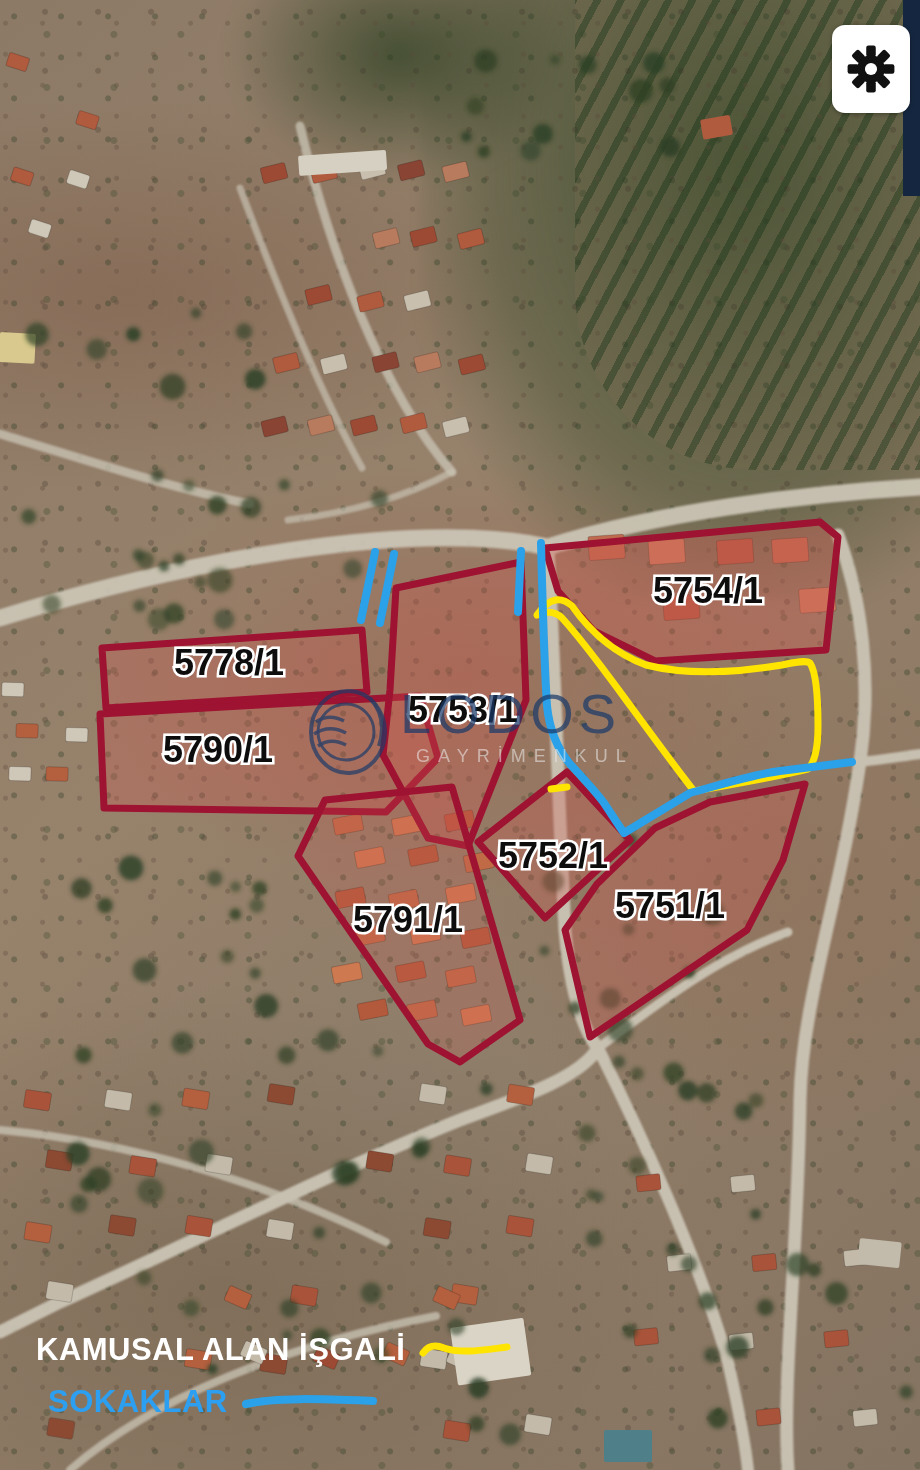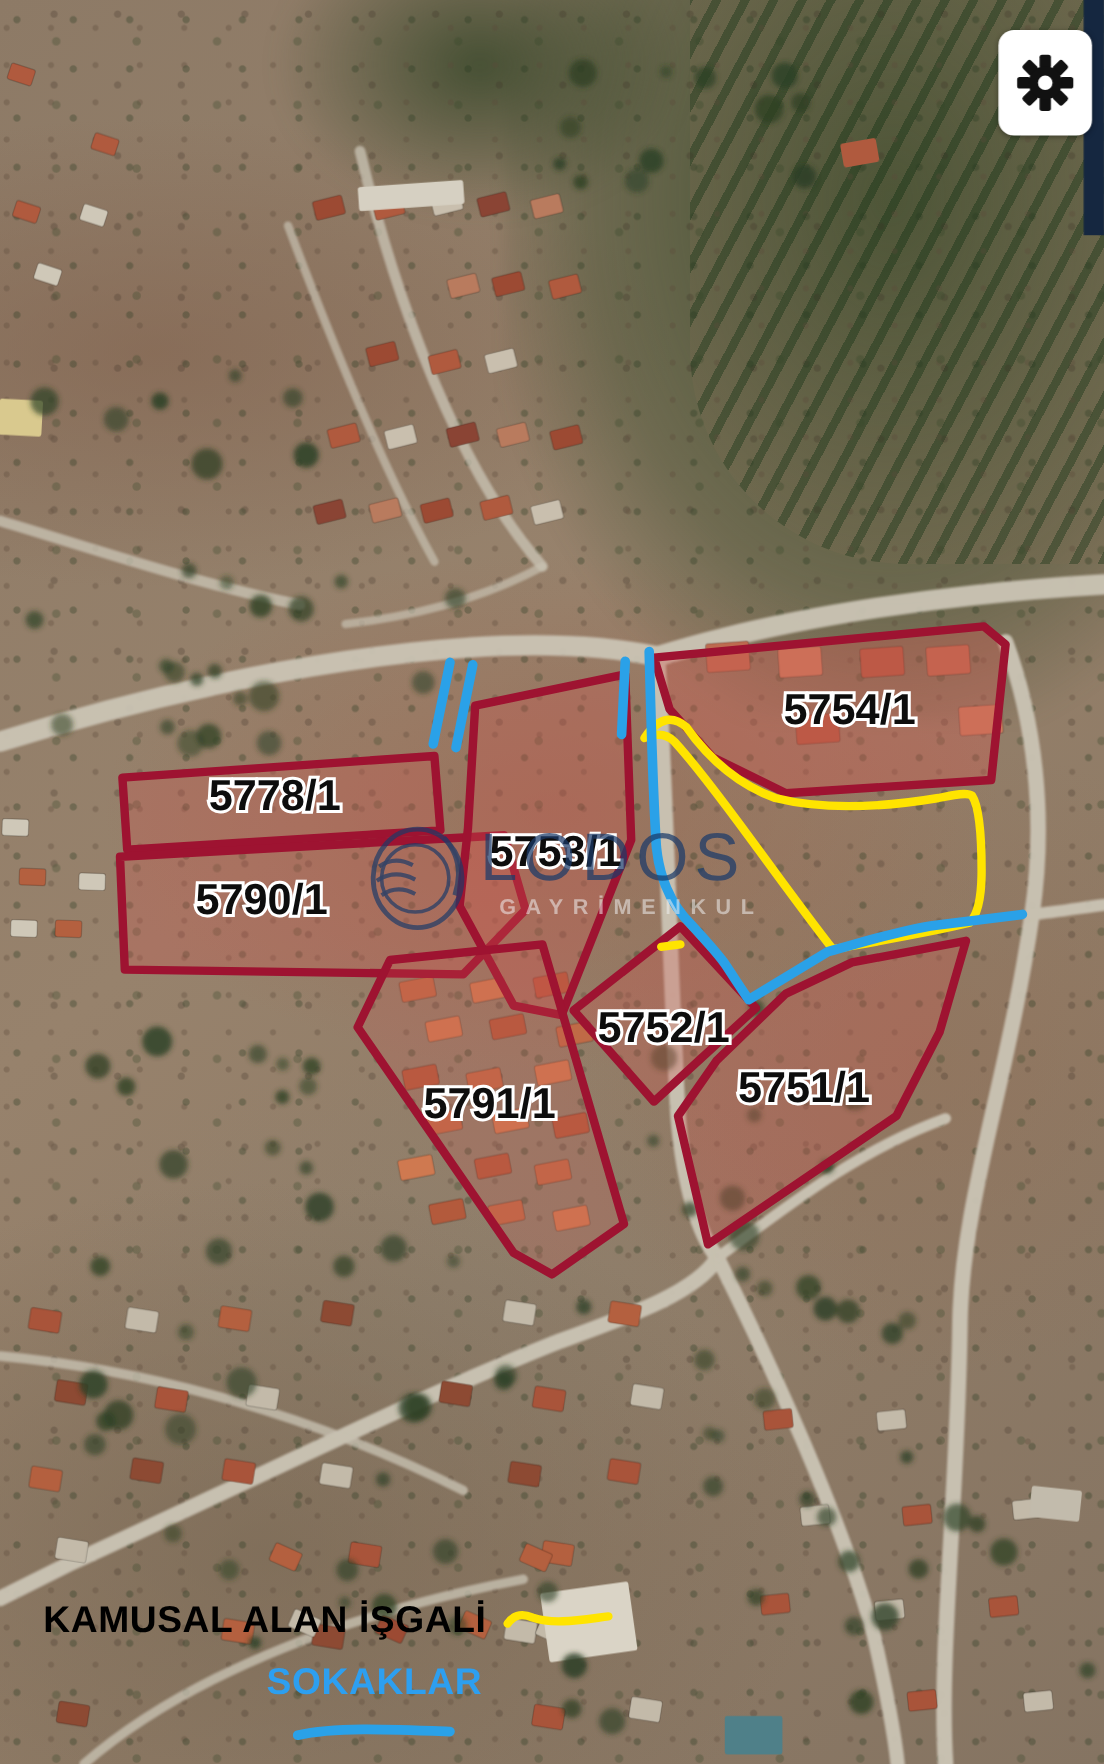--- a/index.html
+++ b/index.html
@@ -26,32 +26,32 @@
     radial-gradient(circle at 70% 65%, rgba(52,70,40,.45) 3px, transparent 4px),
     radial-gradient(circle at 15% 75%, rgba(92,74,58,.5) 2px, transparent 3px),
     radial-gradient(circle at 85% 20%, rgba(60,48,38,.4) 2.5px, transparent 3.5px);
     background-size:47px 41px,67px 53px,37px 31px,53px 59px;}
   .overlay{position:absolute;inset:0;z-index:3;}
   
   .watermark{position:absolute;left:306px;top:686px;z-index:5;display:flex;align-items:flex-start;pointer-events:none;}
   .wm-logo{width:86px;height:92px;opacity:.8;}
   .wm-text{margin-left:8px;}
   .wm-title{font-size:56px;line-height:1;letter-spacing:5px;color:rgba(26,58,105,.72);font-weight:400;}
-  .wm-sub{font-size:18px;letter-spacing:8px;color:rgba(238,238,238,.55);font-weight:700;margin:4px 0 0 16px;}
+  .wm-sub{font-size:18px;letter-spacing:8px;color:rgba(238,238,238,.55);font-weight:400;margin:4px 0 0 16px;}
   
   .edge-strip{position:absolute;left:903px;top:0;width:17px;height:196px;background:#152740;z-index:6;}
   .settings{position:absolute;left:832px;top:25px;width:78px;height:88px;background:#fff;border:none;
     border-radius:13px;z-index:7;display:flex;align-items:center;justify-content:center;cursor:pointer;
     box-shadow:0 1px 4px rgba(0,0,0,.35);}
   
   .legend{position:absolute;left:0;top:1332px;width:560px;z-index:8;pointer-events:none;}
   .legend-row{display:flex;align-items:center;gap:14px;margin:0 0 16px 36px;}
-  .legend-row.second{margin-left:64px;flex-direction:column;}
+  .legend-row.second{margin-left:48px;}
   .legend-label{font-weight:700;font-size:31px;letter-spacing:.5px;white-space:nowrap;}
-  .legend-label.yellow{color:#000000;text-align:right;}
+  .legend-label.yellow{color:#ffffff;text-align:right;}
   .legend-label.blue{color:#2D9FF0;}
   .legend-line{flex:0 0 auto;}
 </style>
 </head>
 <body>
 
 <div class="stage">
   <div class="terrain"></div>
   <div class="forest"></div>
   <div class="forest2"></div>

